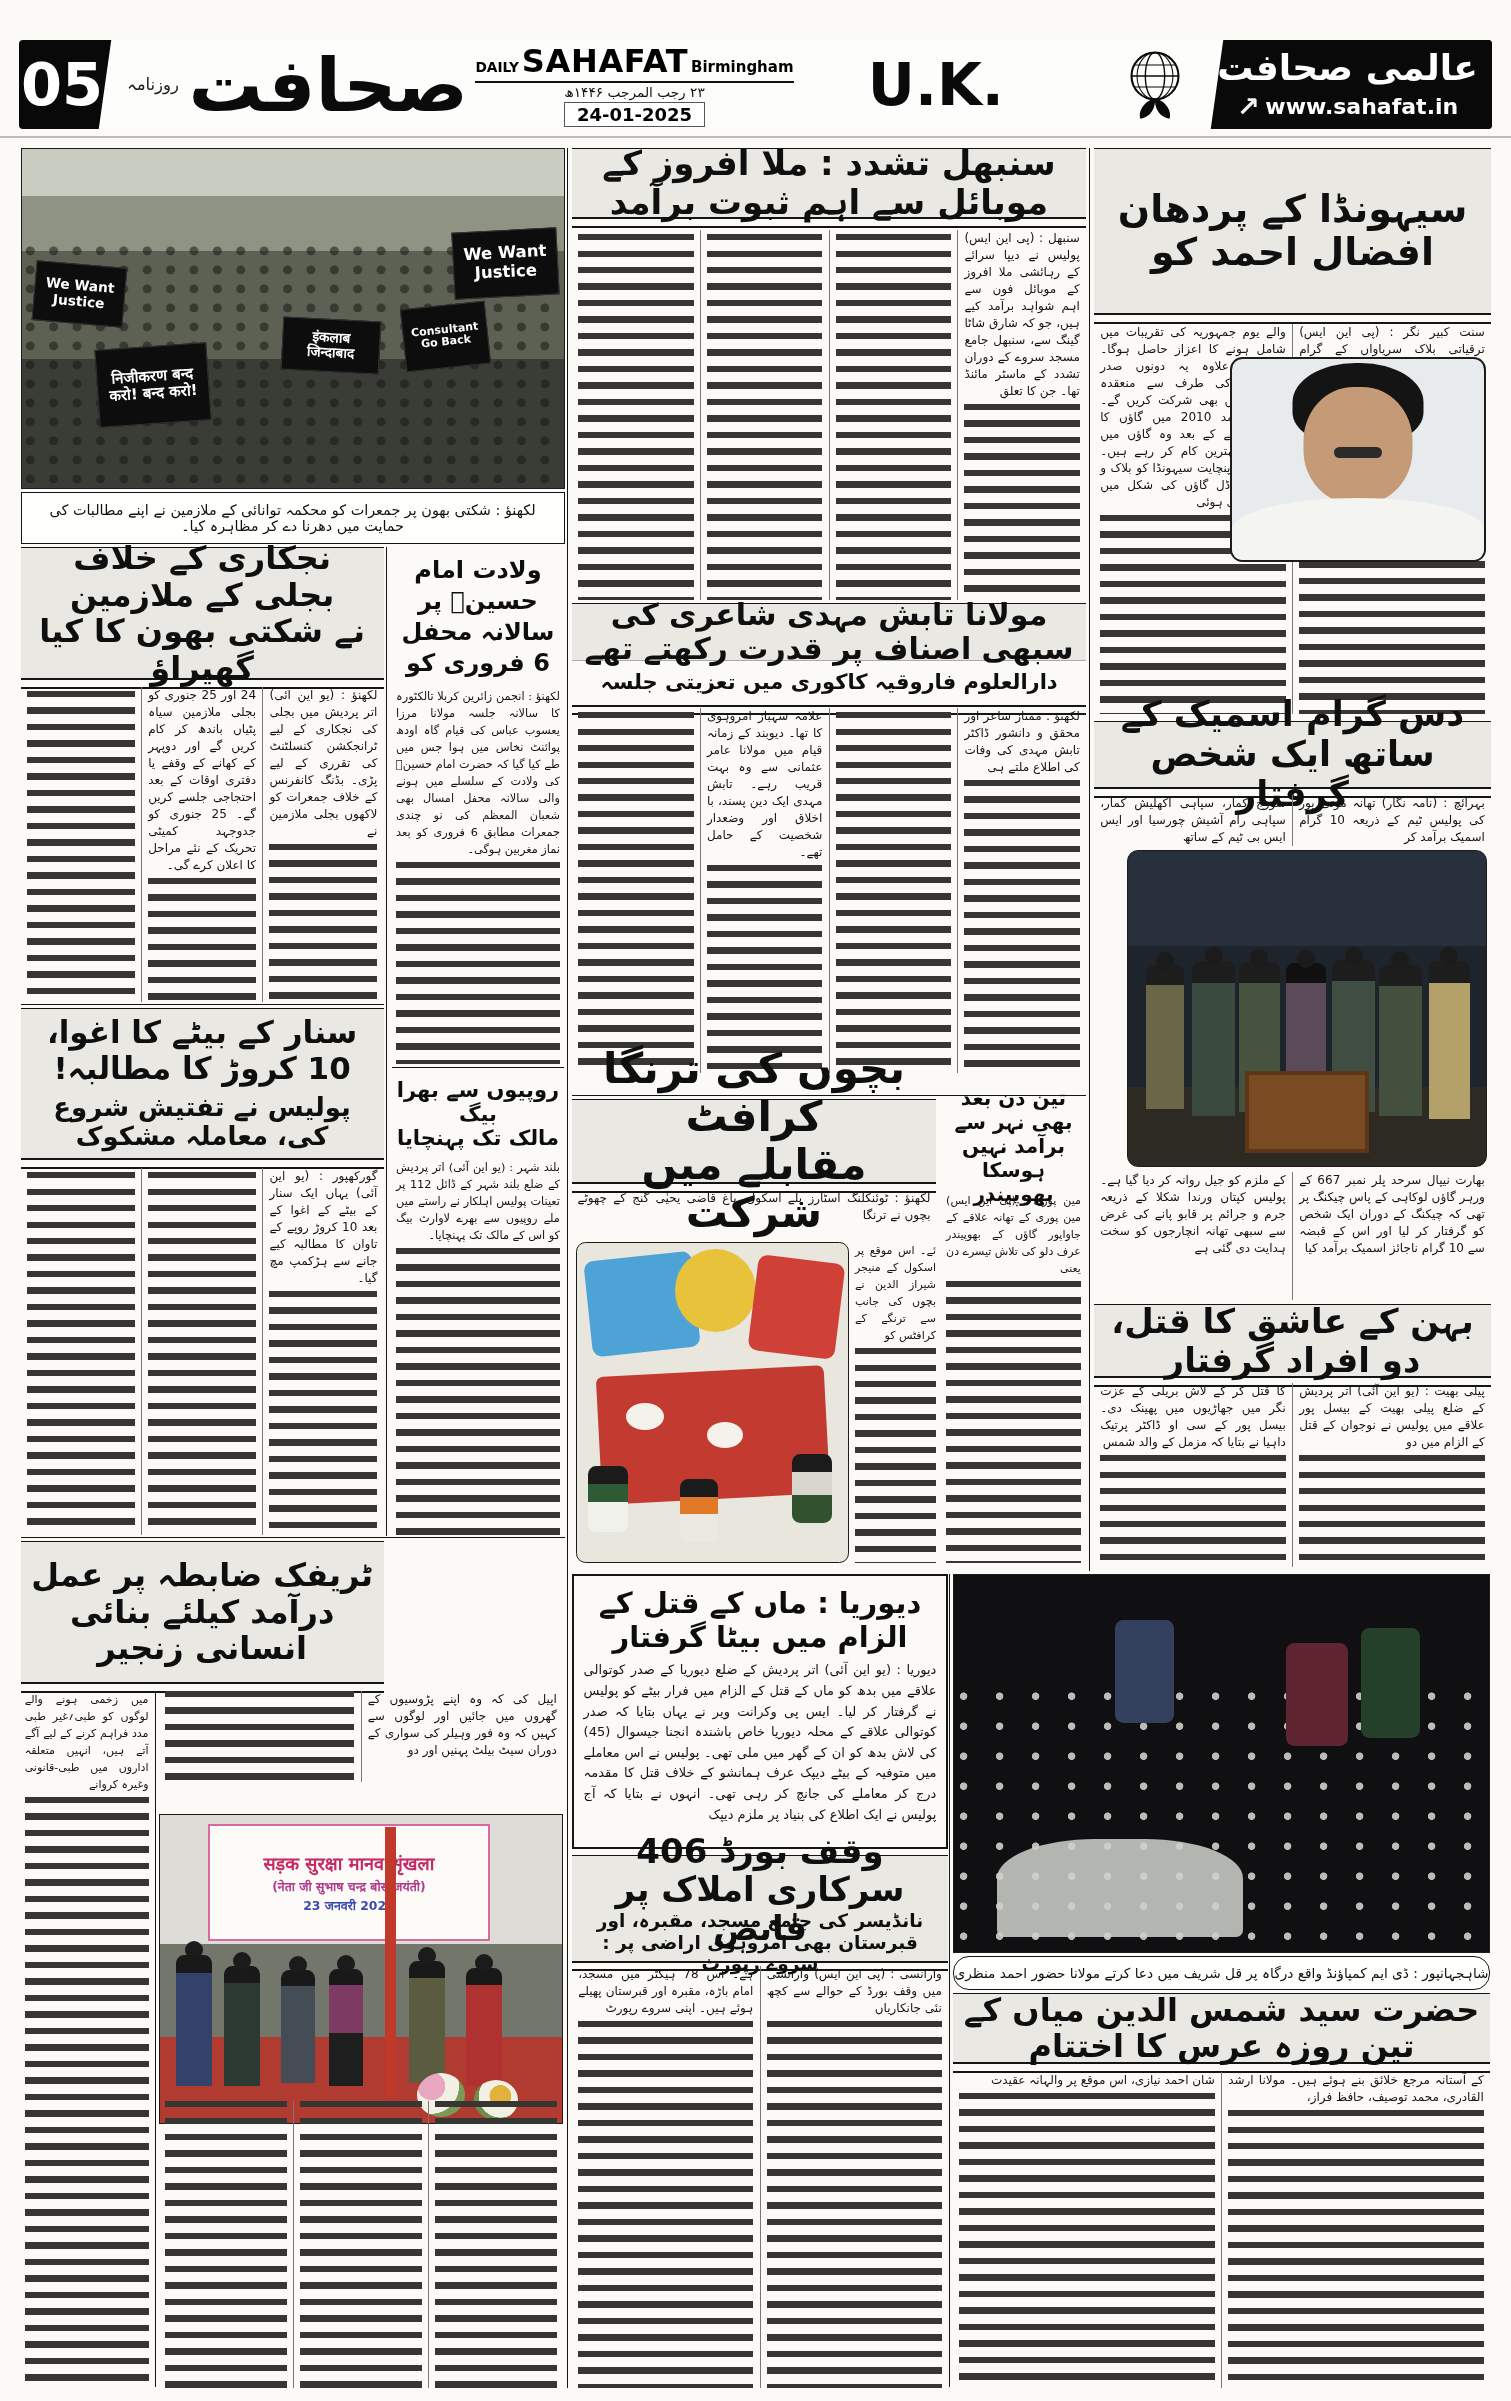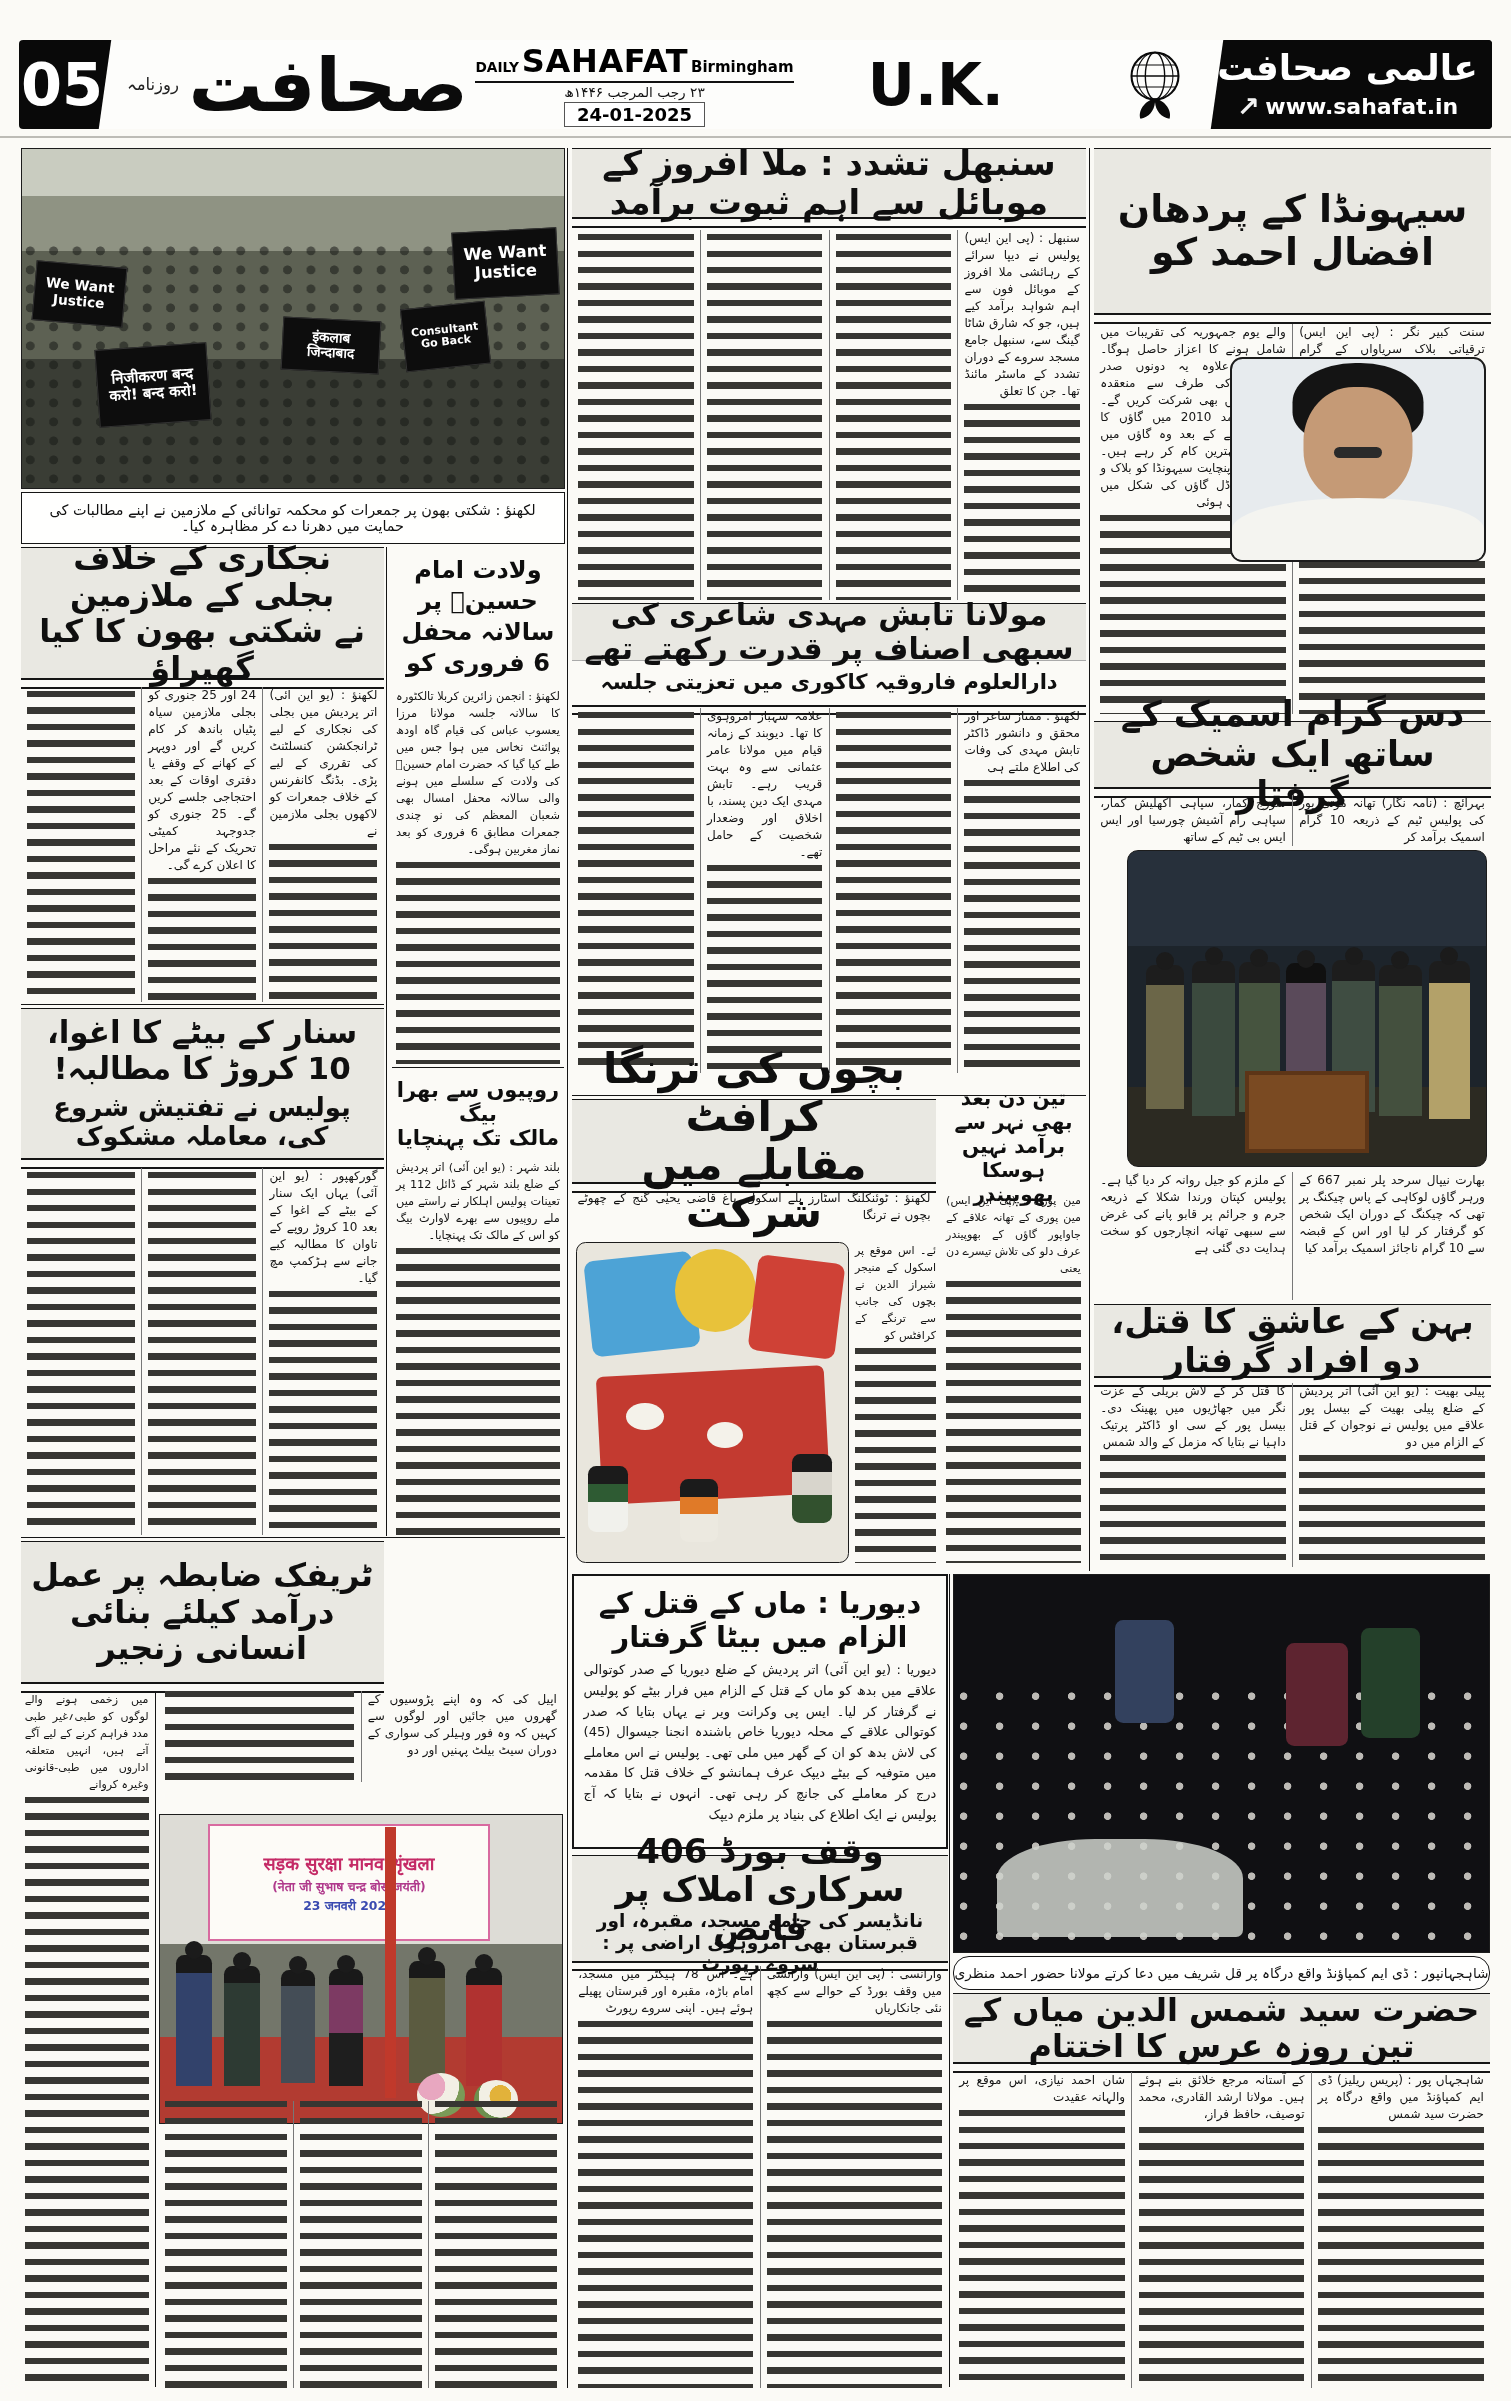--- a/index.html
+++ b/index.html
@@ -377,24 +377,20 @@
     <div class="abs" style="left:76%;top:14%;width:59px;height:110px;background:#24402a;border-radius:8.2px;"></div>
     <div class="abs" style="left:30%;top:12%;width:59px;height:103px;background:#33415e;border-radius:8.2px;"></div>
   </div>
   <div class="abs capbox c ur" style="left:953px;top:1956px;width:537px;height:34px;font-size:13.7px;border-radius:16px;">شاہجہانپور : ڈی ایم کمپاؤنڈ واقع درگاہ پر قل شریف میں دعا کرتے مولانا حضور احمد منظری</div>
   <div class="abs hblk" style="left:953px;top:1993px;width:537px;">
     <div class="hl c ur" style="height:63px;font-size:32px;">حضرت سید شمس الدین میاں کے تین روزہ عرس کا اختتام</div>
     <div class="dr"></div>
   </div>
   <div class="abs cols" style="left:953px;top:2072px;width:537px;height:316px;">
     <div class="col">
-        <div class="snip ur">شاہجہاں پور : (پریس ریلیز) ڈی ایم کمپاؤنڈ میں واقع درگاہ پر حضرت سید شمس</div>
-        <div class="fx"></div>
-      </div>
-    <div class="col">
         <div class="snip ur">کے آستانہ مرجع خلائق بنے ہوئے ہیں۔ مولانا ارشد القادری، محمد توصیف، حافظ فراز،</div>
         <div class="fx"></div>
       </div>
     <div class="col">
         <div class="snip ur">شان احمد نیازی، اس موقع پر والہانہ عقیدت</div>
         <div class="fx"></div>
       </div>
   </div>
 
 </div>

